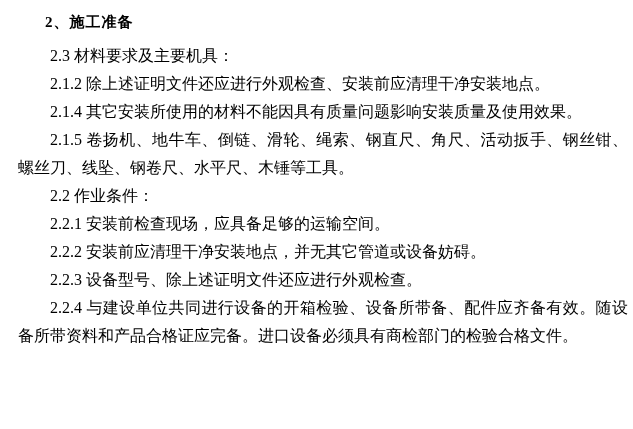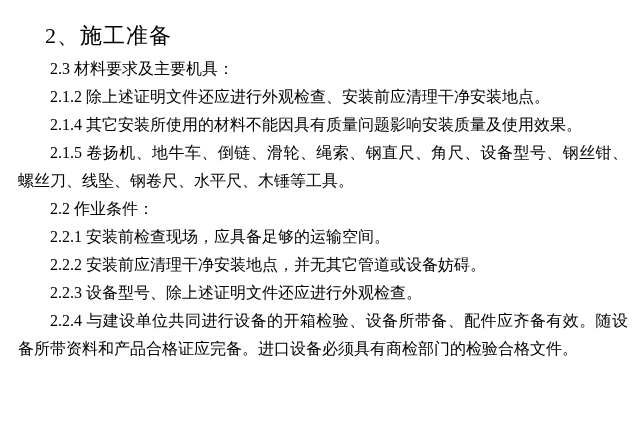--- a/index.html
+++ b/index.html
@@ -12,44 +12,44 @@
     width: 633px;
     height: 429px;
     background: #ffffff;
     color: #000000;
     font-family: "Liberation Serif", "DejaVu Serif", serif;
     box-sizing: border-box;
     padding: 4px 5px 0 18px;
     overflow: hidden;
   }
   .doc-title {
-    font-size: 22px;
-    font-weight: normal;
+    font-size: 15px;
+    font-weight: bold;
     line-height: 27px;
-    margin: 18px 0 6px 27px;
+    margin: 5px 0 6px 27px;
     letter-spacing: 1px;
   }
   .para {
     font-size: 16px;
     line-height: 28px;
     margin: 0;
     text-indent: 32px;
     text-align: justify;
     word-break: break-all;
   }
 </style>
 </head>
 <body>
 
 <div class="page">
   <h1 class="doc-title">2、施工准备</h1>
 
   <p class="para">2.3 材料要求及主要机具：</p>
   <p class="para">2.1.2 除上述证明文件还应进行外观检查、安装前应清理干净安装地点。</p>
   <p class="para">2.1.4 其它安装所使用的材料不能因具有质量问题影响安装质量及使用效果。</p>
-  <p class="para">2.1.5 卷扬机、地牛车、倒链、滑轮、绳索、钢直尺、角尺、设备型号、钢丝钳、螺丝刀、线坠、钢卷尺、水平尺、木锤等工具。</p>
+  <p class="para">2.1.5 卷扬机、地牛车、倒链、滑轮、绳索、钢直尺、角尺、活动扳手、钢丝钳、螺丝刀、线坠、钢卷尺、水平尺、木锤等工具。</p>
   <p class="para">2.2 作业条件：</p>
   <p class="para">2.2.1 安装前检查现场，应具备足够的运输空间。</p>
   <p class="para">2.2.2 安装前应清理干净安装地点，并无其它管道或设备妨碍。</p>
   <p class="para">2.2.3 设备型号、除上述证明文件还应进行外观检查。</p>
   <p class="para">2.2.4 与建设单位共同进行设备的开箱检验、设备所带备、配件应齐备有效。随设备所带资料和产品合格证应完备。进口设备必须具有商检部门的检验合格文件。</p>
 
 </div>
 
 </body></html>

